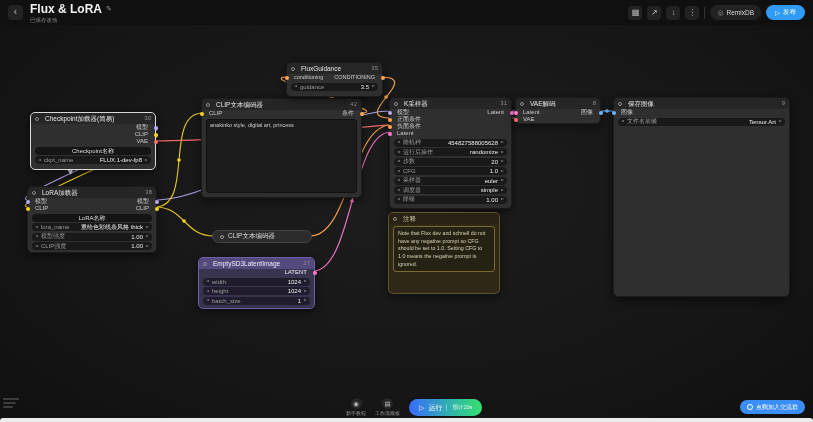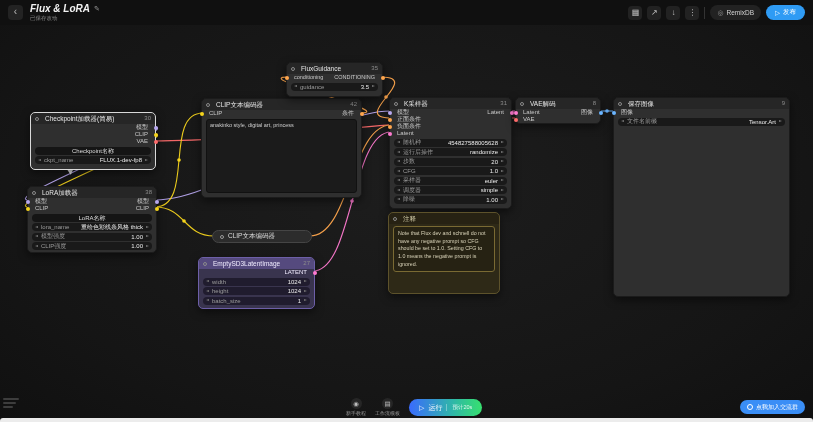--- a/index.html
+++ b/index.html
@@ -9,21 +9,21 @@
     background:radial-gradient(ellipse at 50% 45%, #1d1d1d 0%, #151515 70%, #101010 100%);
     position:relative; color:#ddd;
   }
   
   .header { position:absolute; top:0; left:0; right:0; height:25px; background:#101010;
     display:flex; align-items:center; padding:0 8px; gap:7px; z-index:60; }
   .backbtn { width:15px; height:15px; border-radius:4px; background:#232323; color:#bbb;
     font-size:10px; line-height:13px; text-align:center; cursor:pointer; }
   .tcol { display:flex; flex-direction:column; justify-content:center; }
   .trow1 { display:flex; align-items:center; gap:4px; }
-  .wtitle { font-size:10px; font-weight:bold; color:#f2f2f2;font-style:italic; }
+  .wtitle { font-size:12px; font-weight:bold; color:#f2f2f2; }
   .editic { font-size:7px; color:#9a9a9a; }
   .subt { font-size:5.5px; color:#8a8a8a; margin-top:1px; }
   .hright { margin-left:auto; display:flex; align-items:center; gap:5px; }
   .hic { width:14px; height:14px; border-radius:4px; background:#222; color:#c0c0c0;
     font-size:8px; line-height:14px; text-align:center; }
   .hdiv { width:1px; height:12px; background:#333; }
   .hpill { height:15px; border-radius:8px; background:#222; color:#d5d5d5; font-size:6.5px;
     display:flex; align-items:center; gap:3px; padding:0 7px; }
   .hpill .gl { font-size:7px; color:#9a9a9a; }
   .bluebtn { height:15px; border-radius:8px; background:#2f9bf4; color:#fff; font-size:6.5px;

